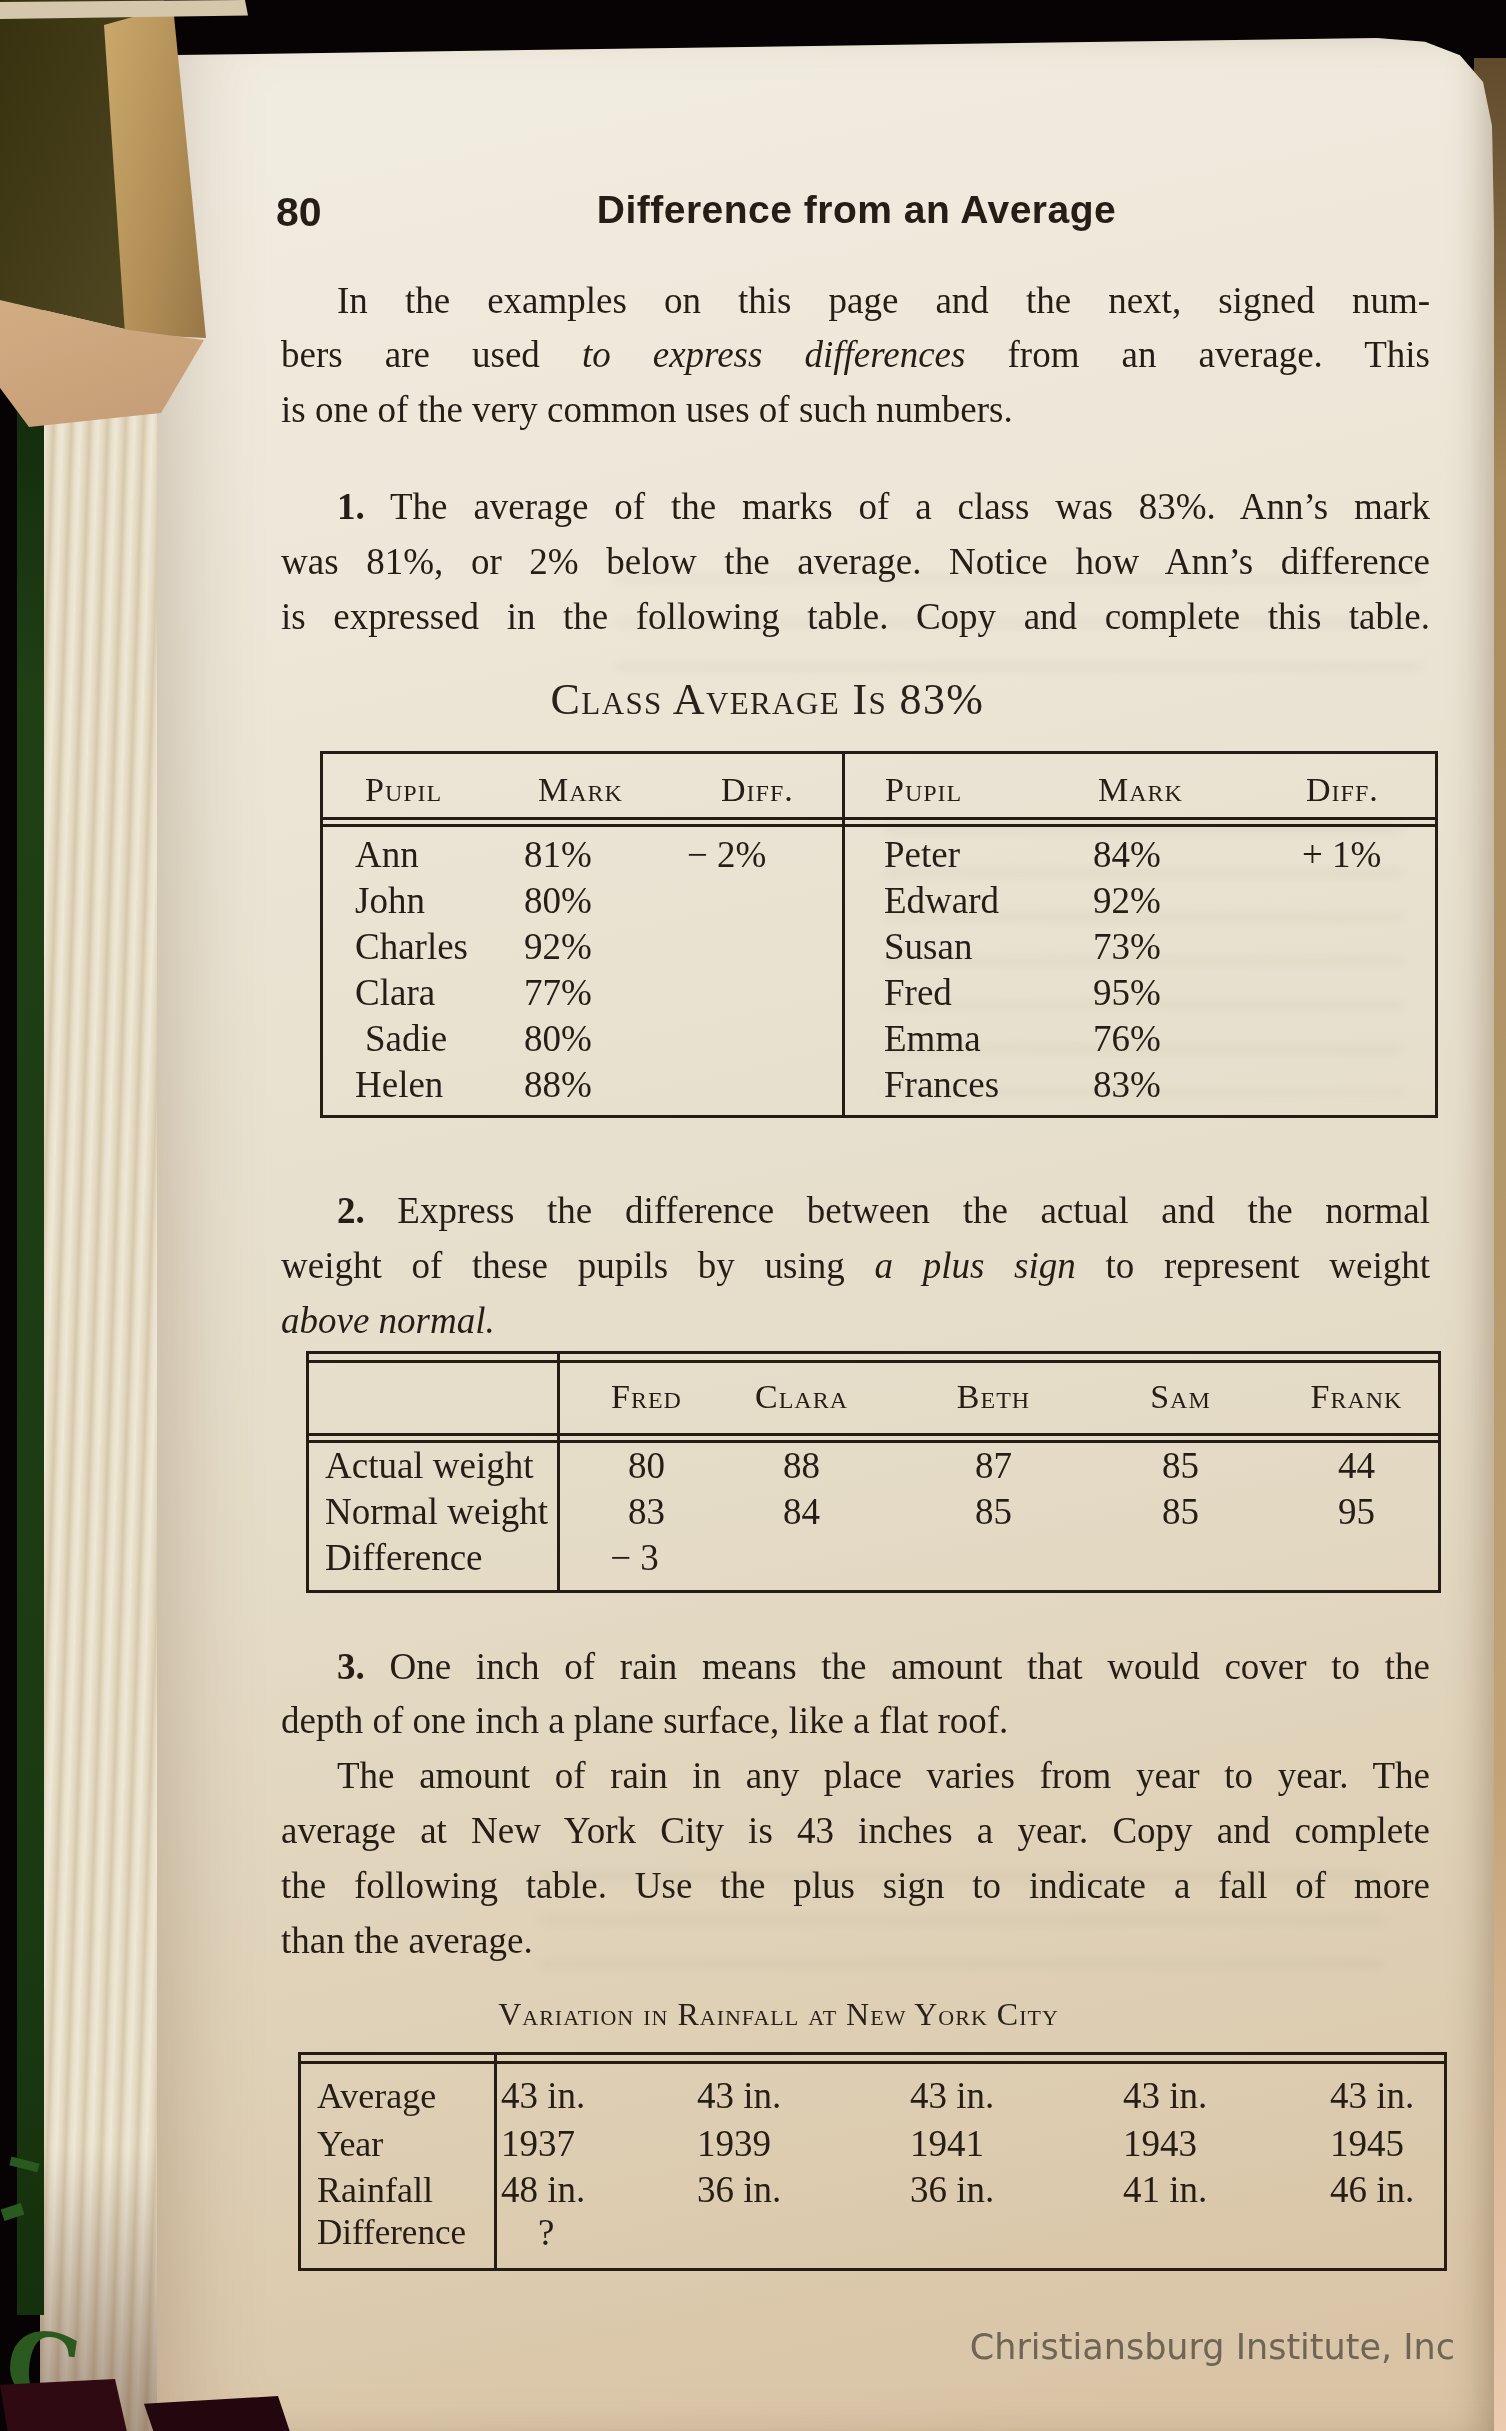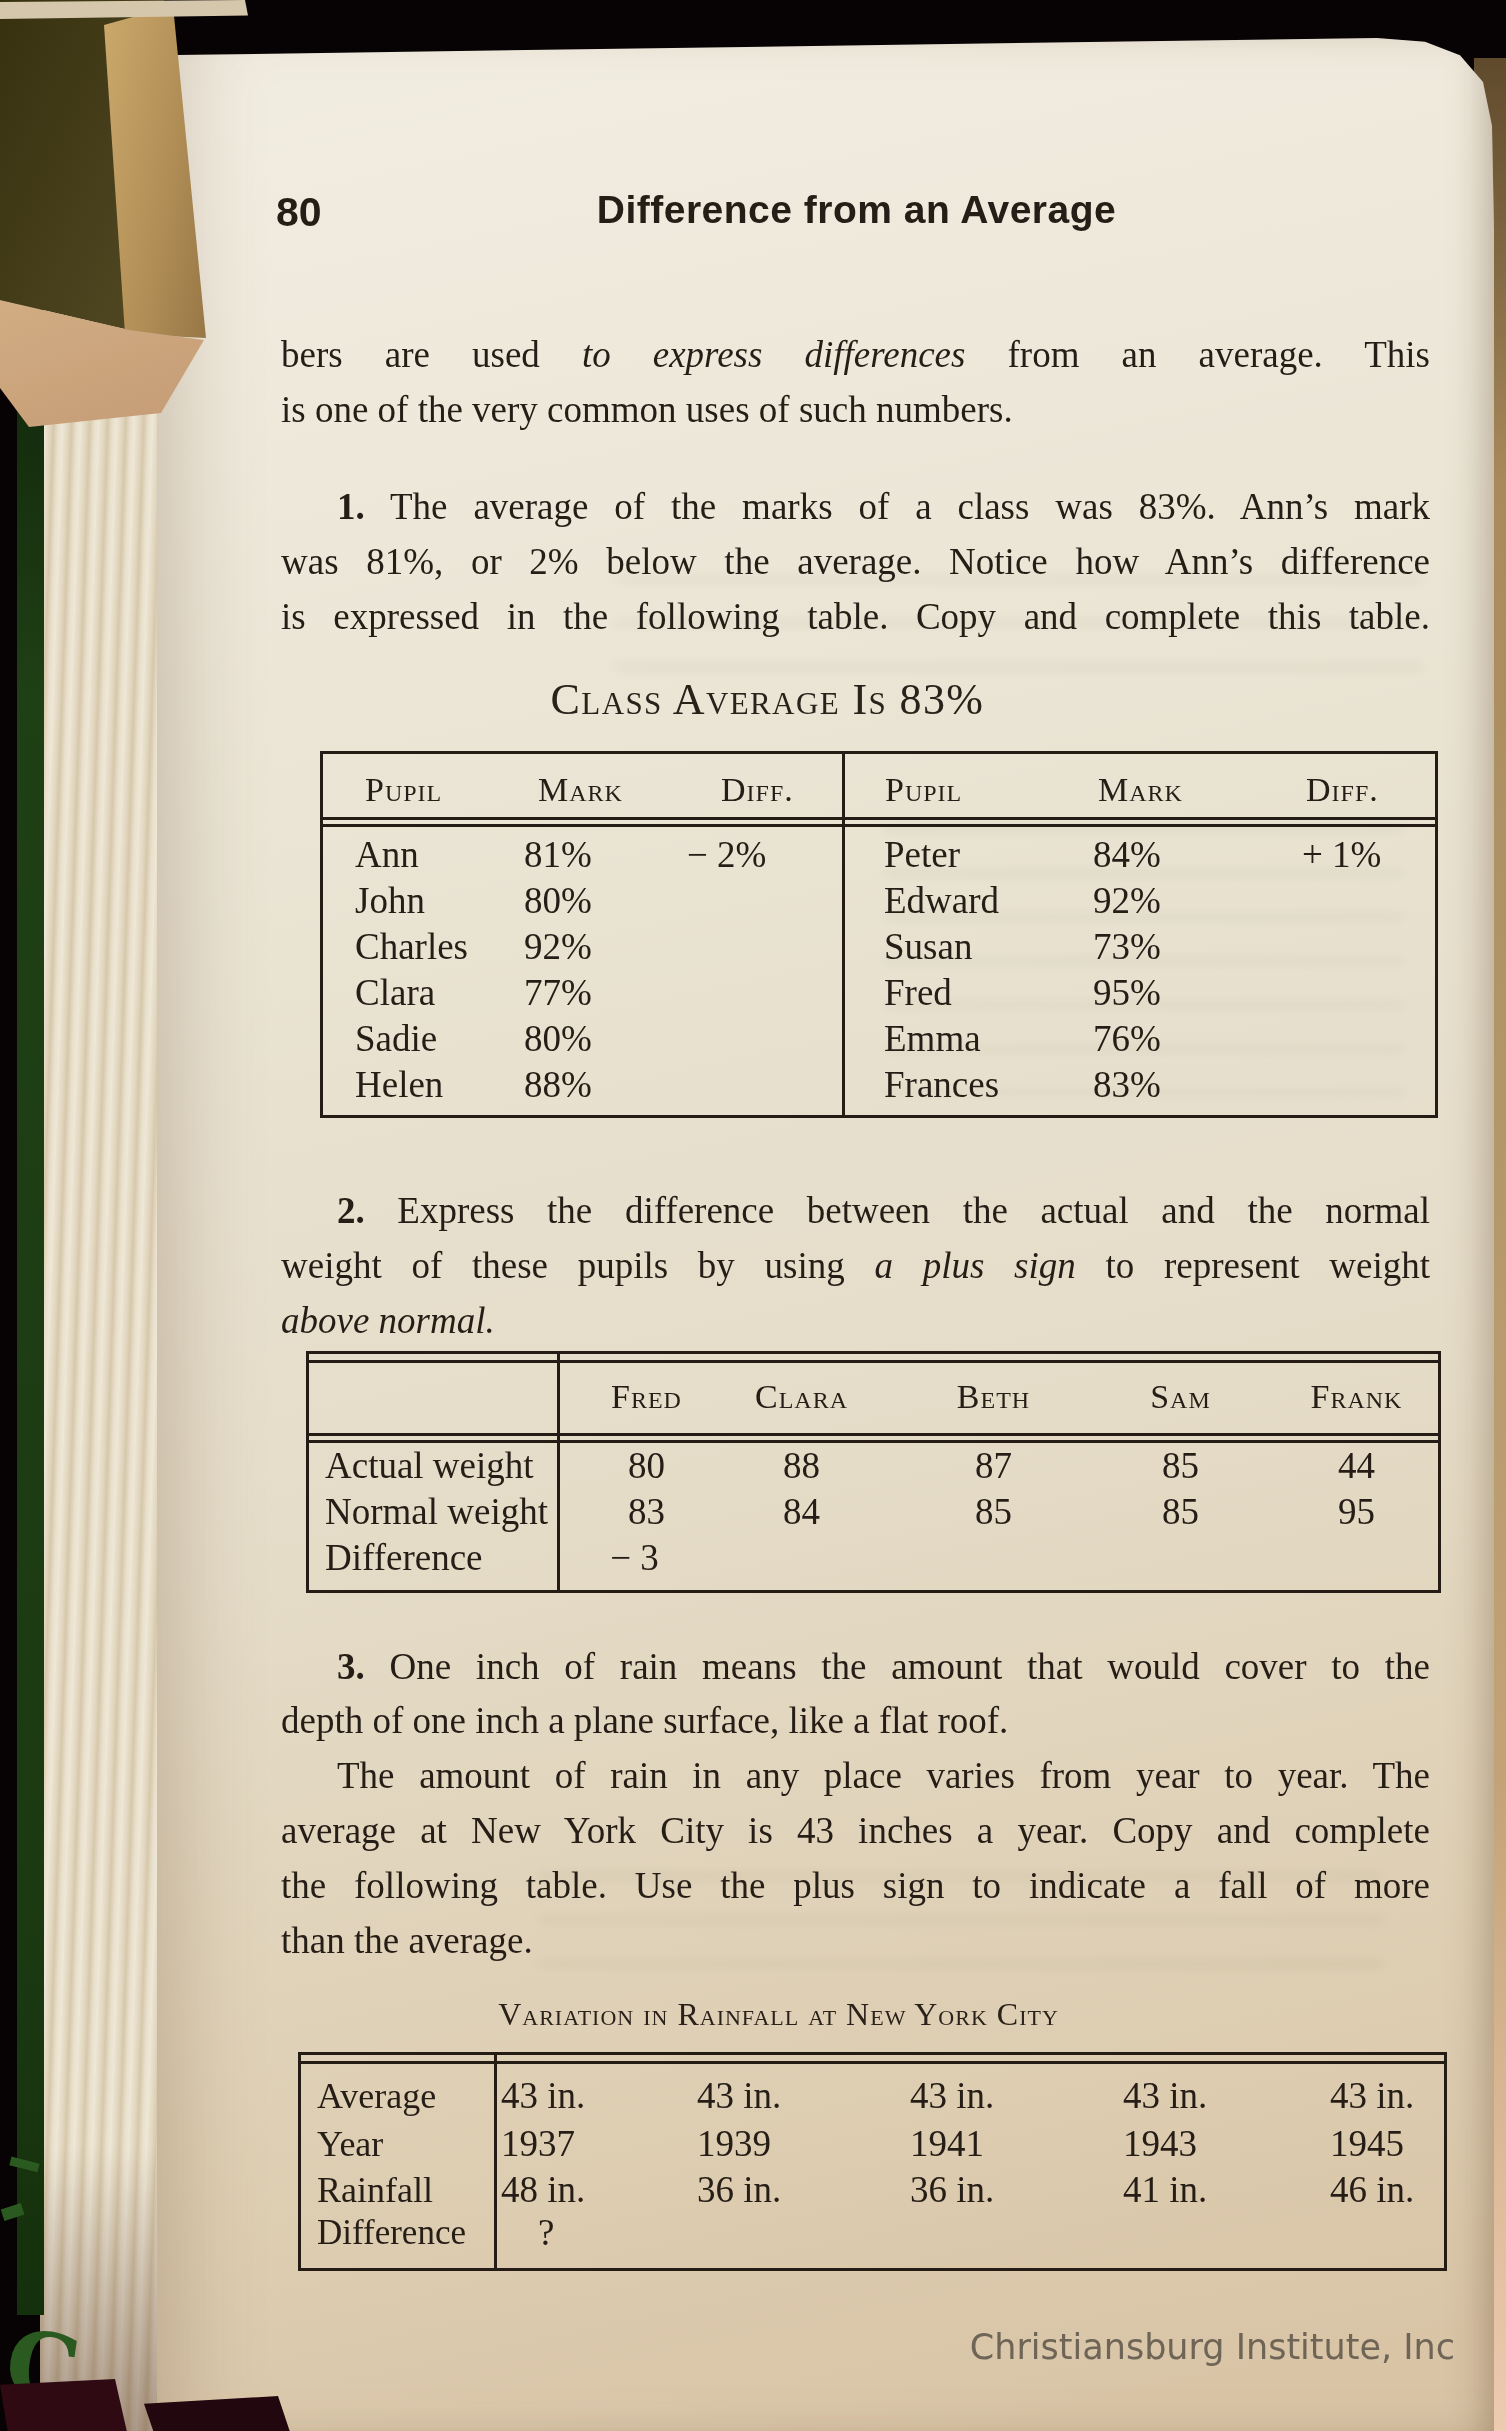--- a/index.html
+++ b/index.html
@@ -84,20 +84,21 @@
 <div class="maroon-block-2"></div>
 <div class="letter-c">C</div>
 <div class="green-mark-1"></div>
 <div class="green-mark-2"></div>
 
 <div class="content">
 
   <div class="txt pageno">80</div>
   <div class="txt title">Difference from an Average</div>
 
+  <div class="line just ind" style="top:279px"><span>In the examples on this page and the next, signed num-</span></div>
   <div class="line just" style="top:333px"><span>bers are used </span><span class="it">to express differences</span><span> from an average. This</span></div>
   <div class="line" style="top:388px"><span>is one of the very common uses of such numbers.</span></div>
 
   <div class="line just ind" style="top:485px"><span class="bold">1.</span><span> The average of the marks of a class was 83%. Ann’s mark</span></div>
   <div class="line just" style="top:540px"><span>was 81%, or 2% below the average. Notice how Ann’s difference</span></div>
   <div class="line just" style="top:595px"><span>is expressed in the following table. Copy and complete this table.</span></div>
 
   <div class="caption cap1">Class Average Is 83%</div>
 
   <div class="tbl t1">
@@ -115,21 +116,21 @@
 
   <span class="cell" style="left:355px;top:834px">Ann</span>
   <span class="cell" style="left:524px;top:834px">81%</span>
   <span class="cell" style="left:687px;top:834px">− 2%</span>
   <span class="cell" style="left:355px;top:880px">John</span>
   <span class="cell" style="left:524px;top:880px">80%</span>
   <span class="cell" style="left:355px;top:926px">Charles</span>
   <span class="cell" style="left:524px;top:926px">92%</span>
   <span class="cell" style="left:355px;top:972px">Clara</span>
   <span class="cell" style="left:524px;top:972px">77%</span>
-  <span class="cell" style="left:355px;top:1018px">Sadie</span>
+  <span class="cell" style="left:365px;top:1018px">Sadie</span>
   <span class="cell" style="left:524px;top:1018px">80%</span>
   <span class="cell" style="left:355px;top:1064px">Helen</span>
   <span class="cell" style="left:524px;top:1064px">88%</span>
 
   <span class="cell" style="left:884px;top:834px">Peter</span>
   <span class="cell" style="left:1093px;top:834px">84%</span>
   <span class="cell" style="left:1302px;top:834px">+ 1%</span>
   <span class="cell" style="left:884px;top:880px">Edward</span>
   <span class="cell" style="left:1093px;top:880px">92%</span>
   <span class="cell" style="left:884px;top:926px">Susan</span>

